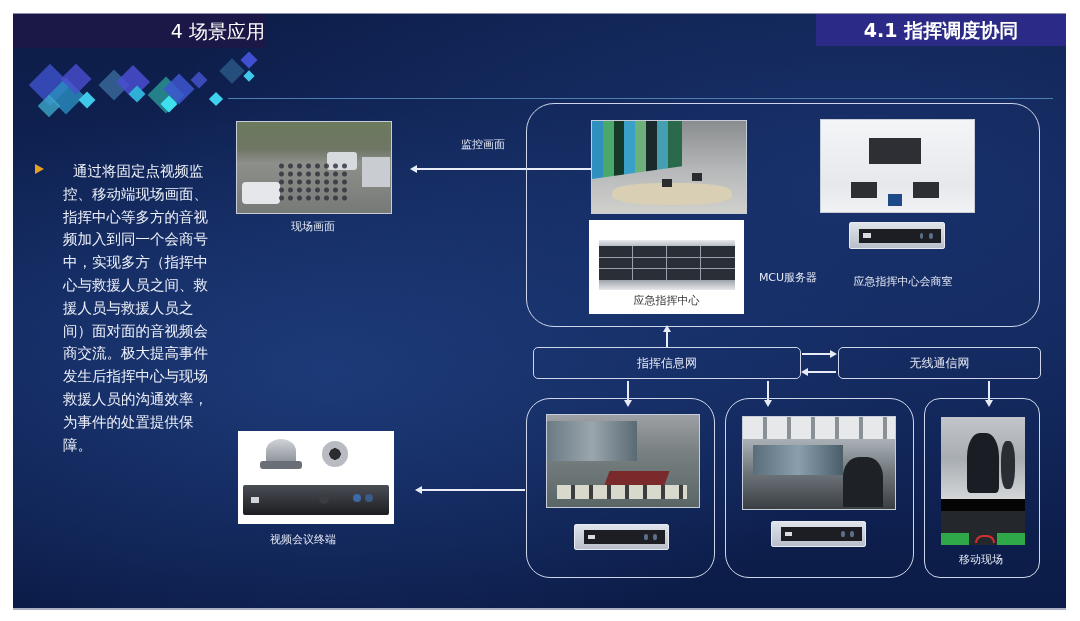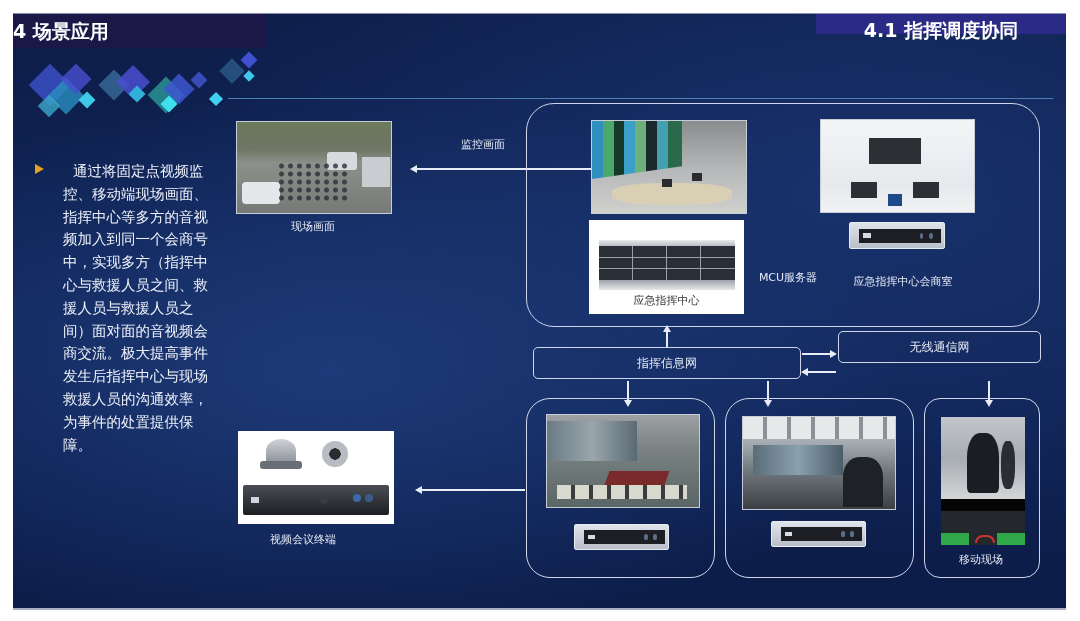--- a/index.html
+++ b/index.html
@@ -20,22 +20,22 @@
       radial-gradient(1px 1px at 95px 8px,#8ea3da 50%,transparent 51%);
     background-size:100px 100px;opacity:.55;}
   .stars2{position:absolute;inset:0;
     background-image:
       radial-gradient(1px 1px at 20px 40px,#c8d4f5 50%,transparent 51%),
       radial-gradient(1px 1px at 55px 12px,#9fb3e6 50%,transparent 51%),
       radial-gradient(1px 1px at 5px 60px,#8ea3da 50%,transparent 51%);
     background-size:67px 71px;opacity:.35;}
 
   .hdr-left{position:absolute;left:0;top:0;width:252px;height:34px;background:#1b1848;
-    color:#fff;font-weight:bold;font-size:19px;line-height:34px;text-align:left;}
-  .hdr-right{position:absolute;left:803px;top:0;width:250px;height:20px;background:#2b2a86;
+    color:#fff;font-weight:normal;font-size:19px;line-height:34px;text-align:right;}
+  .hdr-right{position:absolute;left:803px;top:0;width:250px;height:32px;background:#2b2a86;
     color:#fff;font-weight:bold;font-size:19px;line-height:33px;text-align:center;}
 
   .mosaic{position:absolute;left:0;top:34px;width:260px;height:80px;}
   .mosaic i{position:absolute;display:block;transform:rotate(45deg);}
 
   .title{position:absolute;left:275px;top:42px;color:#f1f3fa;font-size:24px;letter-spacing:1px;}
   .title-rule{position:absolute;left:215px;top:84px;width:825px;height:1px;background:#4d7fb4;}
 
   .bullet-wrap{position:absolute;left:22px;top:146px;width:180px;}
   .bullet-icon{position:absolute;left:0;top:4px;width:0;height:0;border-top:5px solid transparent;border-bottom:5px solid transparent;border-left:9px solid #e6a11e;}
@@ -140,21 +140,21 @@
       <div class="btn" style="left:84%"></div>
   </div>
   <div class="cap" style="left:820px;top:260px;width:140px;">应急指挥中心会商室</div>
 
   <div class="vline" style="left:653px;top:317px;height:16px;width:1.5px;"></div>
   <div class="arr-u" style="left:650px;top:311px;"></div>
 
   <div class="net-box" style="left:520px;top:333px;width:266px;height:30px;line-height:30px;">
     <span>指挥信息网</span>
   </div>
-  <div class="net-box" style="left:825px;top:317px;width:201px;height:30px;line-height:30px;">
+  <div class="net-box" style="left:825px;top:333px;width:201px;height:30px;line-height:30px;">
     <span>无线通信网</span>
   </div>
   <div class="hline" style="left:789px;top:339px;width:28px;height:1.5px;"></div>
   <div class="arr-r" style="left:817px;top:336px;"></div>
   <div class="hline" style="left:795px;top:357px;width:28px;height:1.5px;"></div>
   <div class="arr-l" style="left:788px;top:354px;"></div>
 
   <div class="vline" style="left:614px;top:367px;height:19px;width:1.5px;"></div>
   <div class="arr-d" style="left:611px;top:386px;"></div>
   <div class="vline" style="left:754px;top:367px;height:19px;width:1.5px;"></div>

